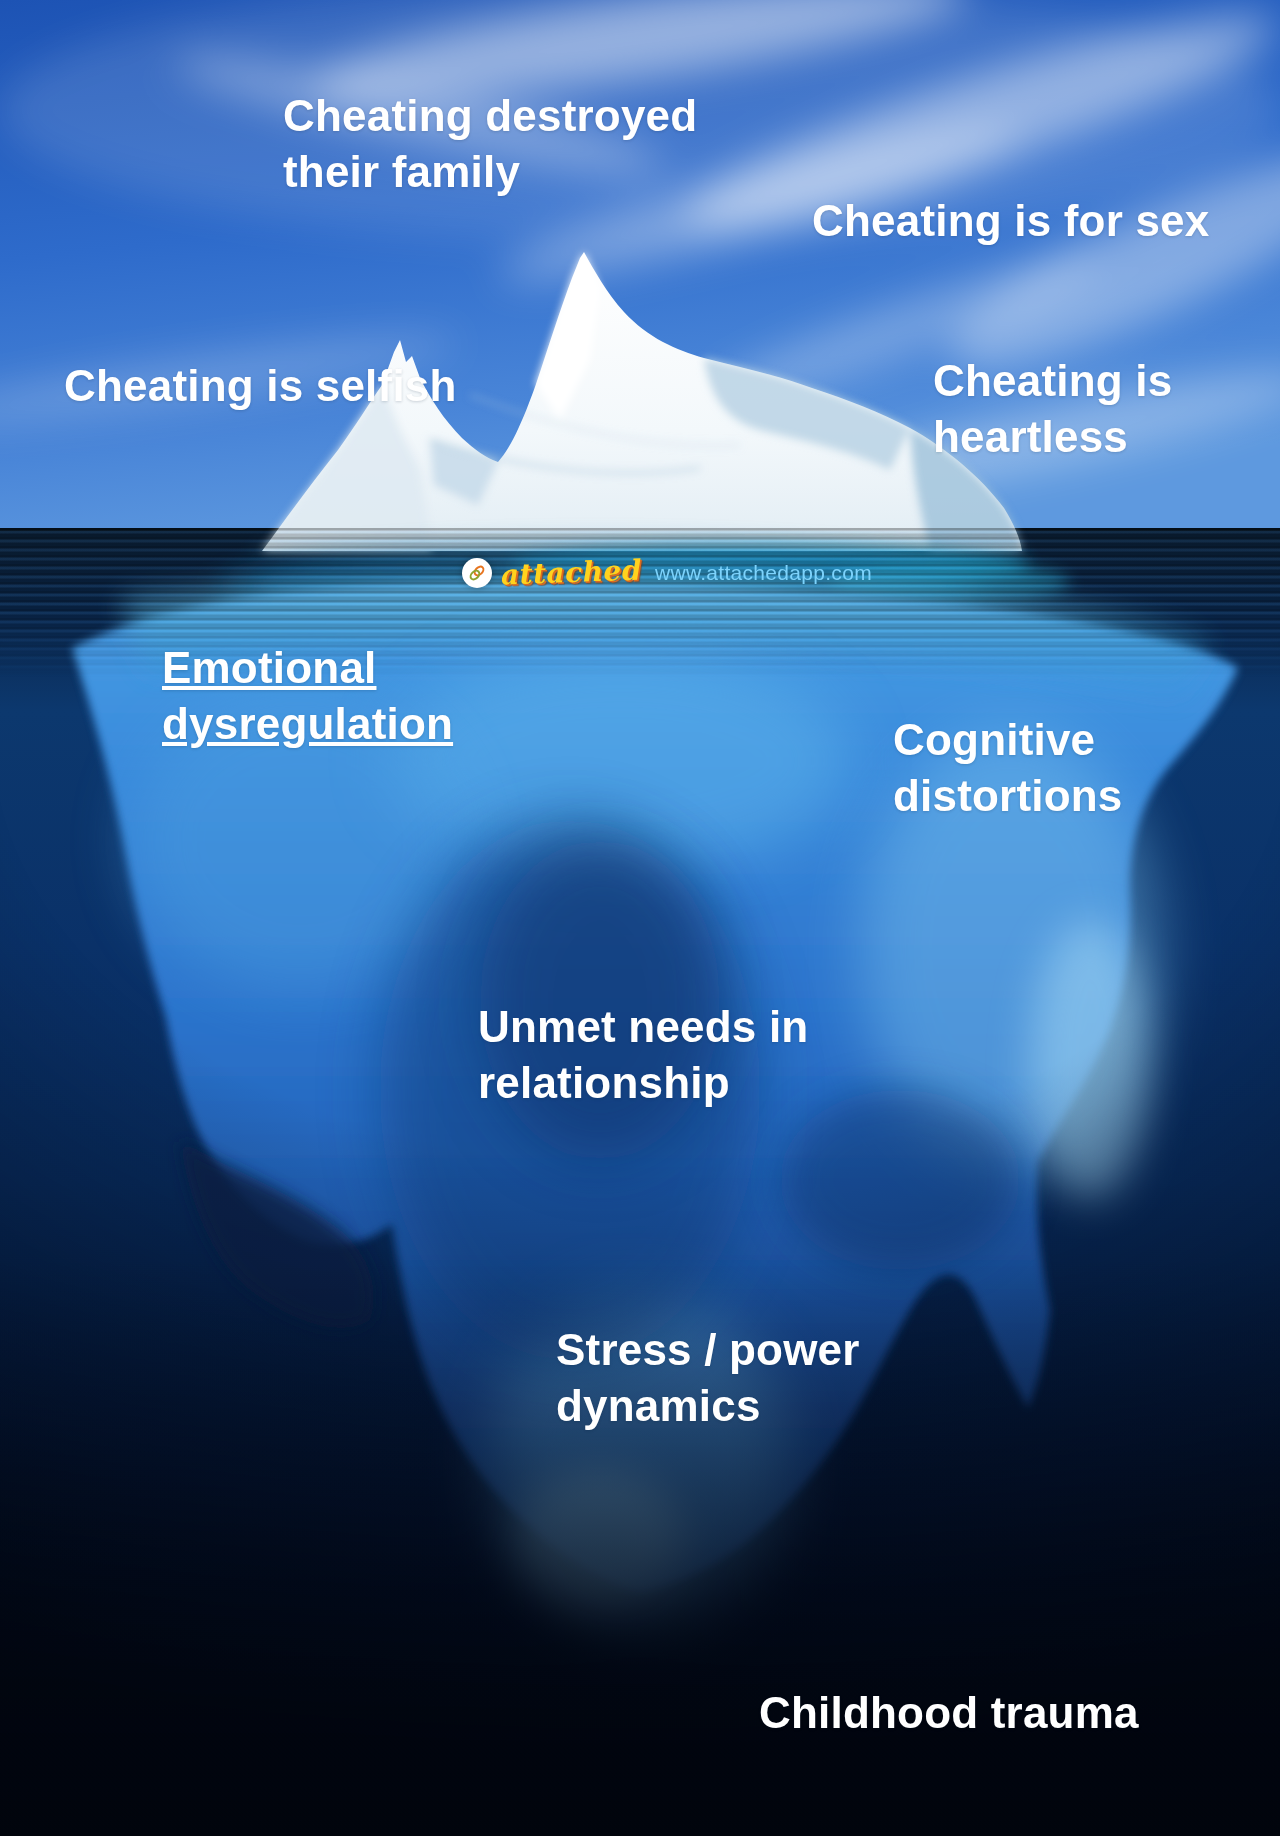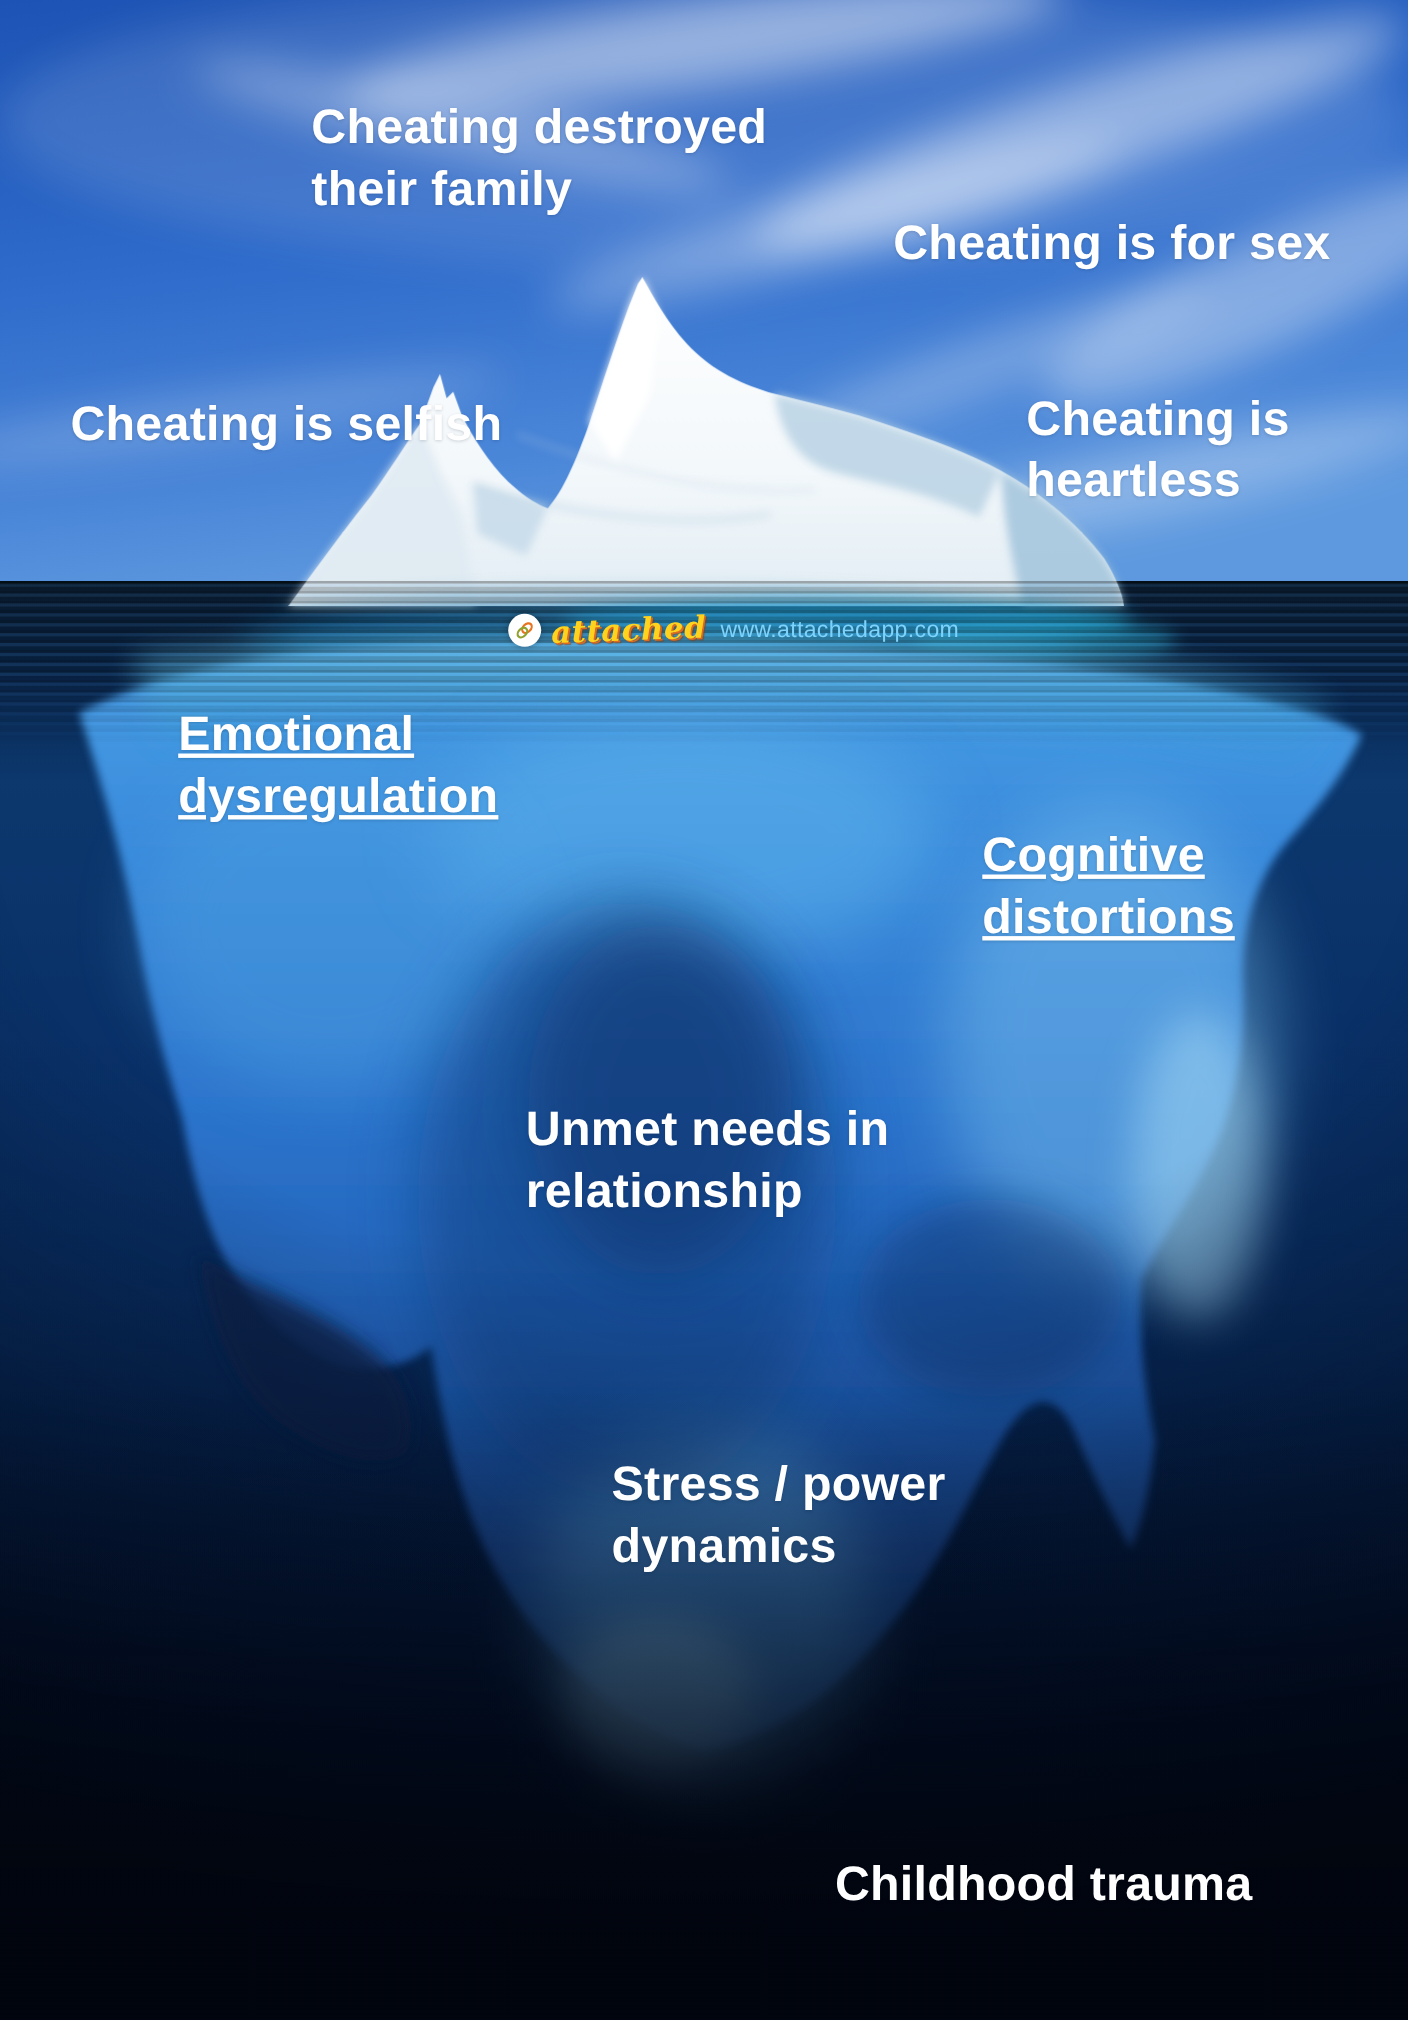--- a/index.html
+++ b/index.html
@@ -20,21 +20,21 @@
       radial-gradient(120% 85% at 50% 8%, rgba(0,0,0,0) 42%, rgba(2,9,24,.48) 78%, rgba(1,5,14,.78) 100%),
       linear-gradient(180deg, rgba(0,0,0,0) 52%, rgba(2,7,18,.55) 84%, rgba(1,4,10,.85) 100%);}
 
   .label{position:absolute;color:#FFFFFF;font-weight:700;font-size:44px;line-height:1.28;
          white-space:pre-line;letter-spacing:.2px;text-shadow:0 1px 3px rgba(0,25,50,.18);}
   .l-destroyed{left:283px;top:88px;}
   .l-forsex{left:778px;top:193px;margin-left:34px;}
   .l-selfish{left:64px;top:314px;margin-top:44px;}
   .l-heartless{left:933px;top:341px;margin-top:12px;}
   .l-emotional{left:162px;top:640px;text-decoration:underline;}
-  .l-cognitive{left:893px;top:750px;text-decoration:underline;}
+  .l-cognitive{left:893px;top:712px;}
   .l-unmet{left:478px;top:999px;}
   .l-stress{left:508px;top:1322px;margin-left:48px;}
   .l-unhealed{left:162px;top:1640px;}
   .l-childhood{left:735px;top:1685px;margin-left:24px;}
 
   .brand{position:absolute;left:462px;top:556px;display:flex;align-items:center;gap:9px;}
   .badge{width:30px;height:30px;border-radius:50%;background:#FFFFFF;flex:0 0 auto;
          display:flex;align-items:center;justify-content:center;box-shadow:0 0 6px rgba(0,0,0,.3);}
   .wordmark{font-family:"DejaVu Serif",serif;font-style:italic;font-weight:700;font-size:28px;
             color:#FFD21E;letter-spacing:.5px;transform:rotate(-2deg);

